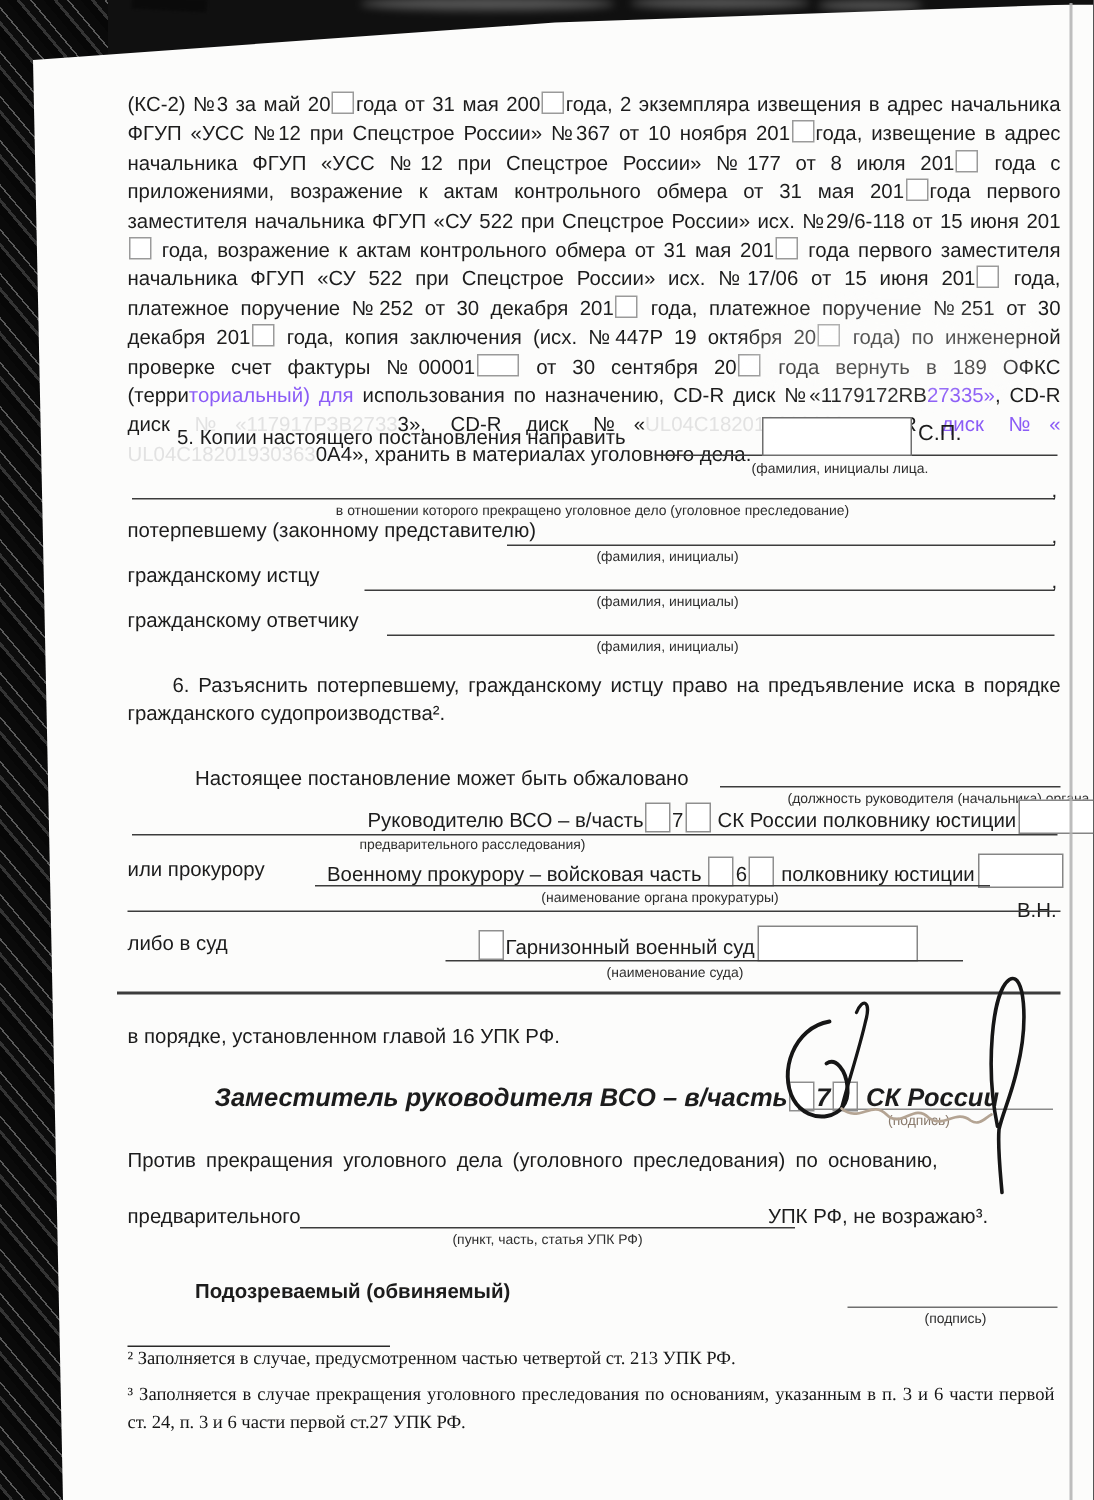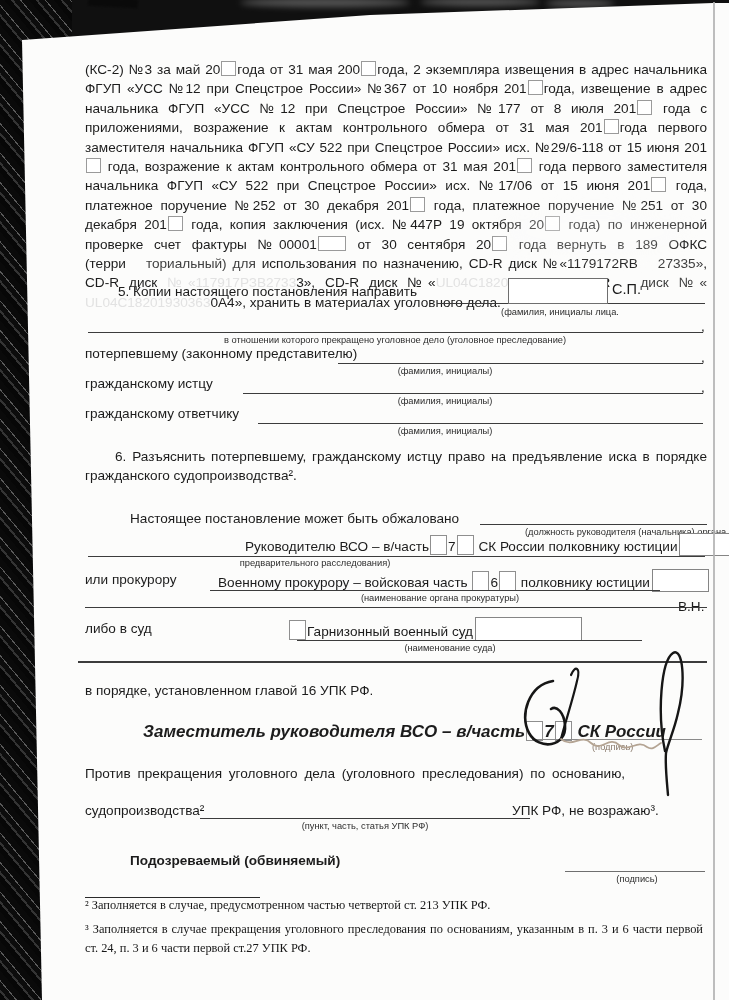--- a/index.html
+++ b/index.html
@@ -15,21 +15,21 @@
   .abs{position:absolute;}
   .t{font-size:13.6px;line-height:19.4px;color:#1c1c1c;white-space:nowrap;}
   .just{text-align:justify;white-space:normal;}
   .cap{font-size:9.3px;color:#2d2d2d;white-space:nowrap;}
   .ctr{text-align:center;}
   .uline{height:0;border-top:1.2px solid #3c3c3c;}
   .bold{font-weight:bold;}
   .rbox{display:inline-block;height:13px;border:1px solid #9a9a9a;background:#fff;vertical-align:-2px;margin:0 1px;}
   .sq{display:inline-block;width:15px;height:18px;border:1px solid #8f8f8f;background:#fff;vertical-align:-4px;margin:0 1px;}
   .wb{display:inline-block;border:1px solid #858585;background:#fff;vertical-align:-5px;margin:0 2px;}
-  .fade1{color:#404040;margin-left:20px;}
+  .fade1{color:#8b5cf6;}
   .fade2{color:#e2e2e2;}
   .row{white-space:nowrap;font-size:13.6px;}
   .sub{font-size:9.3px;color:#8a7b6d;}
   .fn{font-family:"Liberation Serif",serif;font-size:12.4px;line-height:18.5px;color:#171717;}
   .glare{position:absolute;left:500px;top:205px;width:190px;height:55px;background:#fcfcfb;opacity:.25;filter:blur(8px);border-radius:50%;}
 </style>
 </head>
 <body>
 
 <div class="canvas">
@@ -85,21 +85,21 @@
     <div class="abs row" style="left:218px;top:569px;">
       <span>Военному прокурору – войсковая часть </span><span class="sq"></span><span>6</span><span class="sq"></span><span> полковнику юстиции</span><span class="wb" style="width:55px;height:21px;"></span>
     </div>
     <div class="abs t" style="left:678px;top:597px;">В.Н.</div>
     <div class="abs uline" style="left:210px;top:590px;width:450px;"></div>
     <div class="abs cap ctr" style="left:300px;top:593px;width:280px;">(наименование органа прокуратуры)</div>
 
     <div class="abs uline" style="left:85px;top:607px;width:622px;border-top-width:1.5px;"></div>
 
     <div class="abs t" style="left:85px;top:619px;">либо в суд</div>
-    <div class="abs row" style="left:288px;top:617px;">
+    <div class="abs row" style="left:318px;top:617px;">
       <span class="sq"></span><span>Гарнизонный военный суд</span><span class="wb" style="width:105px;height:22px;"></span>
     </div>
     <div class="abs uline" style="left:297px;top:640px;width:345px;"></div>
     <div class="abs cap ctr" style="left:355px;top:643px;width:190px;">(наименование суда)</div>
 
     <div class="abs uline" style="left:78px;top:661px;width:629px;border-top-width:2px;"></div>
 
     <div class="abs t" style="left:85px;top:681px;">в порядке, установленном главой 16 УПК РФ.</div>
 
     <div class="abs row bold" style="left:143px;top:721px;font-size:17px;font-style:italic;">
@@ -109,21 +109,21 @@
     <div class="abs uline" style="left:532px;top:739px;width:170px;border-top-color:#8a8a8a;"></div>
     <div class="abs sub" style="left:592px;top:742px;">(подпись)</div>
     <svg class="abs" style="left:515px;top:643px;" width="200" height="155" viewBox="0 0 200 155">
       <path d="M38,38 C14,42 4,72 14,90 C24,108 52,104 50,82 C49,70 42,62 36,66" fill="none" stroke="#161616" stroke-width="2.6" stroke-linecap="round"></path>
       <path d="M56,32 C60,22 66,24 62,38 C58,56 50,80 46,96" fill="none" stroke="#161616" stroke-width="2.2" stroke-linecap="round"></path>
       <path d="M46,96 C58,106 66,90 76,100 C86,110 94,92 104,102 C114,110 122,96 132,104 C138,108 142,102 146,100" fill="none" stroke="#b4a493" stroke-width="1.8" fill-opacity="0" stroke-linecap="round"></path>
       <path d="M150,108 C142,70 146,18 158,10 C168,4 171,38 163,70 C159,88 153,100 151,110 C150,122 152,140 153,152" fill="none" stroke="#161616" stroke-width="2.4" stroke-linecap="round"></path>
     </svg>
 
     <div class="abs t" style="left:85px;top:764px;word-spacing:3px;">Против прекращения уголовного дела (уголовного преследования) по основанию,</div>
-    <div class="abs t" style="left:85px;top:801px;">судопроизводства²</div>
+    <div class="abs t" style="left:85px;top:801px;">предварительного</div>
     <div class="abs uline" style="left:200px;top:818px;width:330px;"></div>
     <div class="abs cap ctr" style="left:255px;top:821px;width:220px;">(пункт, часть, статья УПК РФ)</div>
     <div class="abs t" style="left:512px;top:801px;">УПК РФ, не возражаю³.</div>
 
     <div class="abs t bold" style="left:130px;top:851px;">Подозреваемый (обвиняемый)</div>
     <div class="abs uline" style="left:565px;top:871px;width:140px;border-top-color:#6f6f6f;"></div>
     <div class="abs cap ctr" style="left:597px;top:874px;width:80px;">(подпись)</div>
 
     <div class="abs uline" style="left:85px;top:897px;width:175px;border-top-color:#2a2a2a;"></div>
     <div class="abs fn" style="left:85px;top:896px;width:618px;">² Заполняется в случае, предусмотренном частью четвертой  ст. 213 УПК РФ.</div>

